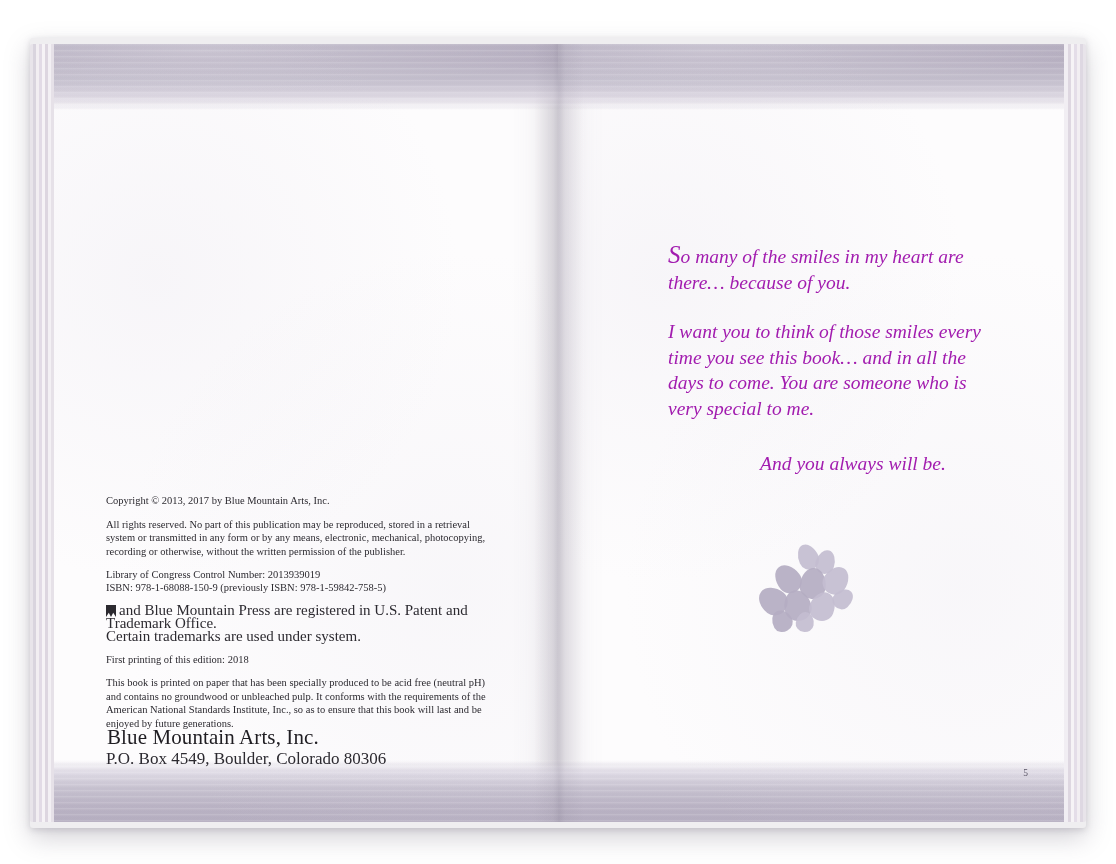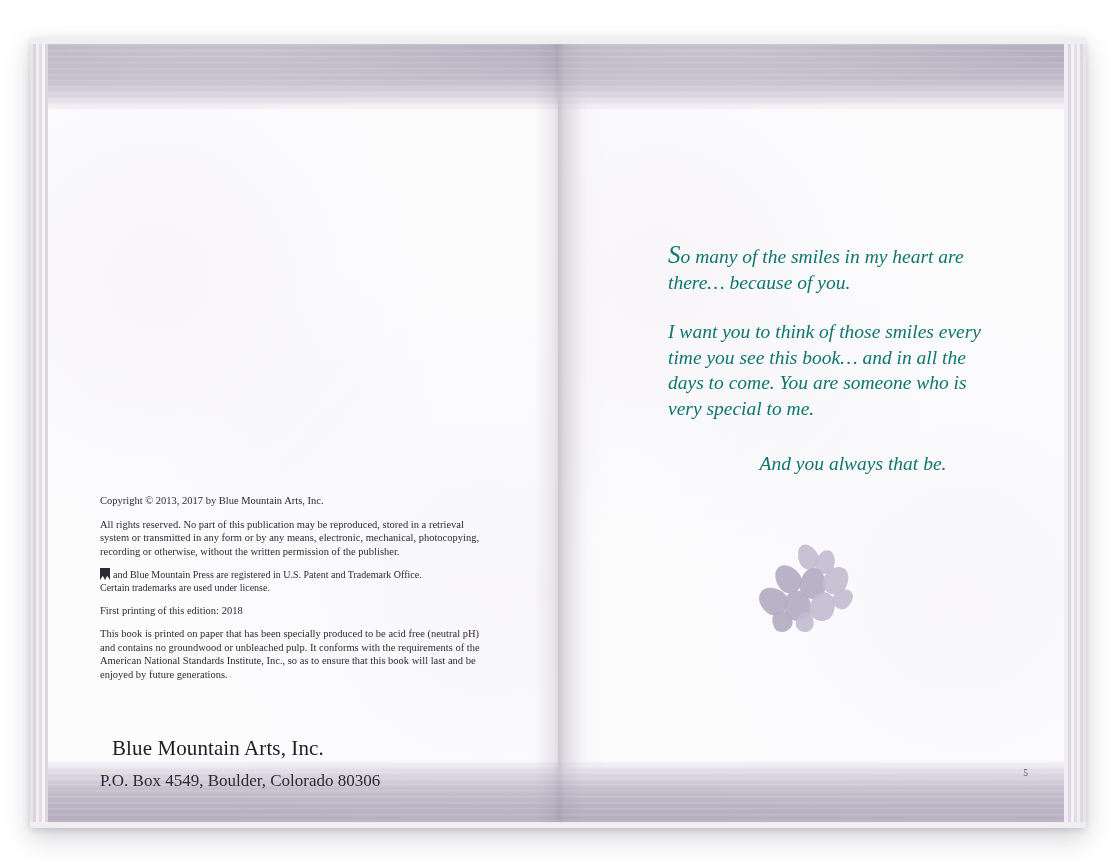--- a/index.html
+++ b/index.html
@@ -71,24 +71,23 @@
 
   
   .page {
     position: absolute;
     top: 44px;
     height: 778px;
     background: #fdfcfd;
     overflow: hidden;
   }
   .page-left {
-    left: 48px;
+    left: 54px;
     width: 504px;
     box-shadow: inset -26px 0 34px -18px rgba(120,112,130,0.30);
-    padding-left: 48px;
   }
   .page-right {
     left: 558px;
     width: 506px;
     box-shadow: inset 26px 0 34px -18px rgba(120,112,130,0.26);
   }
 
   
   .gutter {
     position: absolute;
@@ -161,21 +160,21 @@
     line-height: 13.5px;
     margin: 0 0 10px 0;
   }
   .cp-tight {
     font-size: 10.5px;
     line-height: 13px;
     margin: 0 0 10px 0;
   }
   .cp-tight div { white-space: nowrap; }
   .cp-icon-line {
-    font-size: 10px;
+    font-size: 15px;
     line-height: 13px;
     margin: 0 0 10px 0;
   }
   .bma-mark {
     display: inline-block;
     width: 10px;
     height: 12px;
     vertical-align: -2px;
     margin-right: 3px;
     background: #2c2a30;
@@ -204,37 +203,37 @@
   .imprint {
     position: absolute;
     left: 52px;
     top: 680px;
     width: 400px;
   }
   .imprint-name {
     font-size: 21px;
     line-height: 25px;
     color: #1f1d22;
-    margin: 12px;
+    margin: 1px;
     letter-spacing: .1px;
   }
   .imprint-addr {
     font-size: 17px;
     line-height: 15px;
     color: #2c2a30;
     margin: 1px 0 0 0;
   }
 
   
   .poem {
     position: absolute;
     left: 110px;
     top: 200px;
     width: 330px;
-    color: #0f766e;
+    color: #a21caf;
     font-family: "Liberation Serif", serif;
     font-style: italic;
     font-size: 19.5px;
     line-height: 25.5px;
   }
   .poem p { margin: 0 0 24px 0; }
   .poem .dropcap {
     font-size: 25px;
     line-height: 0;
   }
@@ -297,24 +296,28 @@
     <div class="wash wash-bot">
       <div class="wash-texture"></div>
     </div>
     <div class="grain"></div>
 
     <div class="copyright-block">
       <p class="cp-line">Copyright © 2013, 2017 by Blue Mountain Arts, Inc.</p>
 
       <p class="cp-line">All rights reserved. No part of this publication may be reproduced, stored in a retrieval system or transmitted in any form or by any means, electronic, mechanical, photocopying, recording or otherwise, without the written permission of the publisher.</p>
 
+      <div class="cp-tight">
+        <div>Library of Congress Control Number: 2013939019</div>
+        <div>ISBN: 978-1-68088-150-9 (previously ISBN: 978-1-59842-758-5)</div>
+      </div>
 
       <div class="cp-icon-line">
         <span class="bma-mark"></span><span>and Blue Mountain Press are registered in U.S. Patent and Trademark Office.</span>
-        <div>Certain trademarks are used under license.</div>
+        <div>Certain trademarks are used under system.</div>
       </div>
 
       <div class="cp-tight">
         <div>First printing of this edition: 2018</div>
       </div>
 
 
       <p class="cp-line">This book is printed on paper that has been specially produced to be acid free (neutral pH) and contains no groundwood or unbleached pulp. It conforms with the requirements of the American National Standards Institute, Inc., so as to ensure that this book will last and be enjoyed by future generations.</p>
     </div>
 
@@ -329,21 +332,21 @@
       <div class="wash-texture"></div>
     </div>
     <div class="wash wash-bot">
       <div class="wash-texture"></div>
     </div>
     <div class="grain"></div>
 
     <div class="poem">
       <p><span class="dropcap">S</span><span>o many of the smiles in my heart are there… because of you.</span></p>
       <p class="stanza2">I want you to think of those smiles every time you see this book… and in all the days to come. You are someone who is very special to me.</p>
-      <p class="centered">And you always that be.</p>
+      <p class="centered">And you always will be.</p>
     </div>
 
     <div class="ornament">
       <div class="petal light" style="left:44px; top:0px;  width:20px; height:26px; transform:rotate(-24deg);"></div>
       <div class="petal light" style="left:62px; top:6px;  width:19px; height:24px; transform:rotate(18deg);"></div>
       <div class="petal" style="left:22px; top:20px; width:24px; height:30px; transform:rotate(-38deg);"></div>
       <div class="petal" style="left:46px; top:24px; width:26px; height:31px; transform:rotate(6deg);"></div>
       <div class="petal light" style="left:70px; top:22px; width:24px; height:29px; transform:rotate(34deg);"></div>
       <div class="petal" style="left:6px;  top:42px; width:26px; height:30px; transform:rotate(-52deg);"></div>
       <div class="petal" style="left:30px; top:46px; width:27px; height:31px; transform:rotate(-14deg);"></div>

